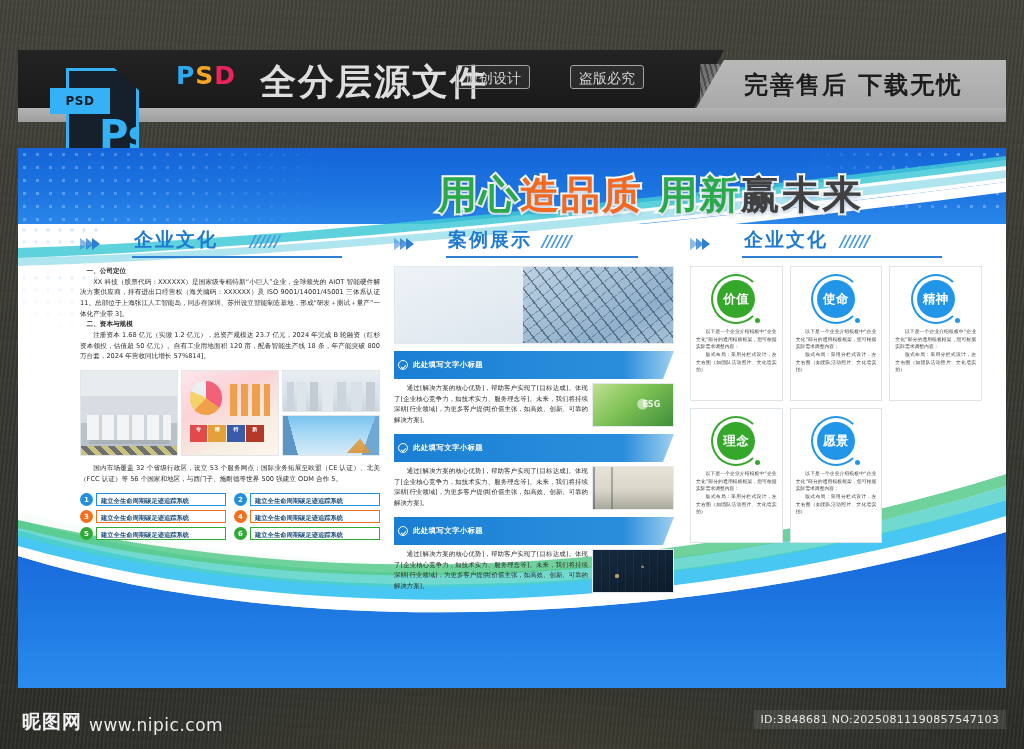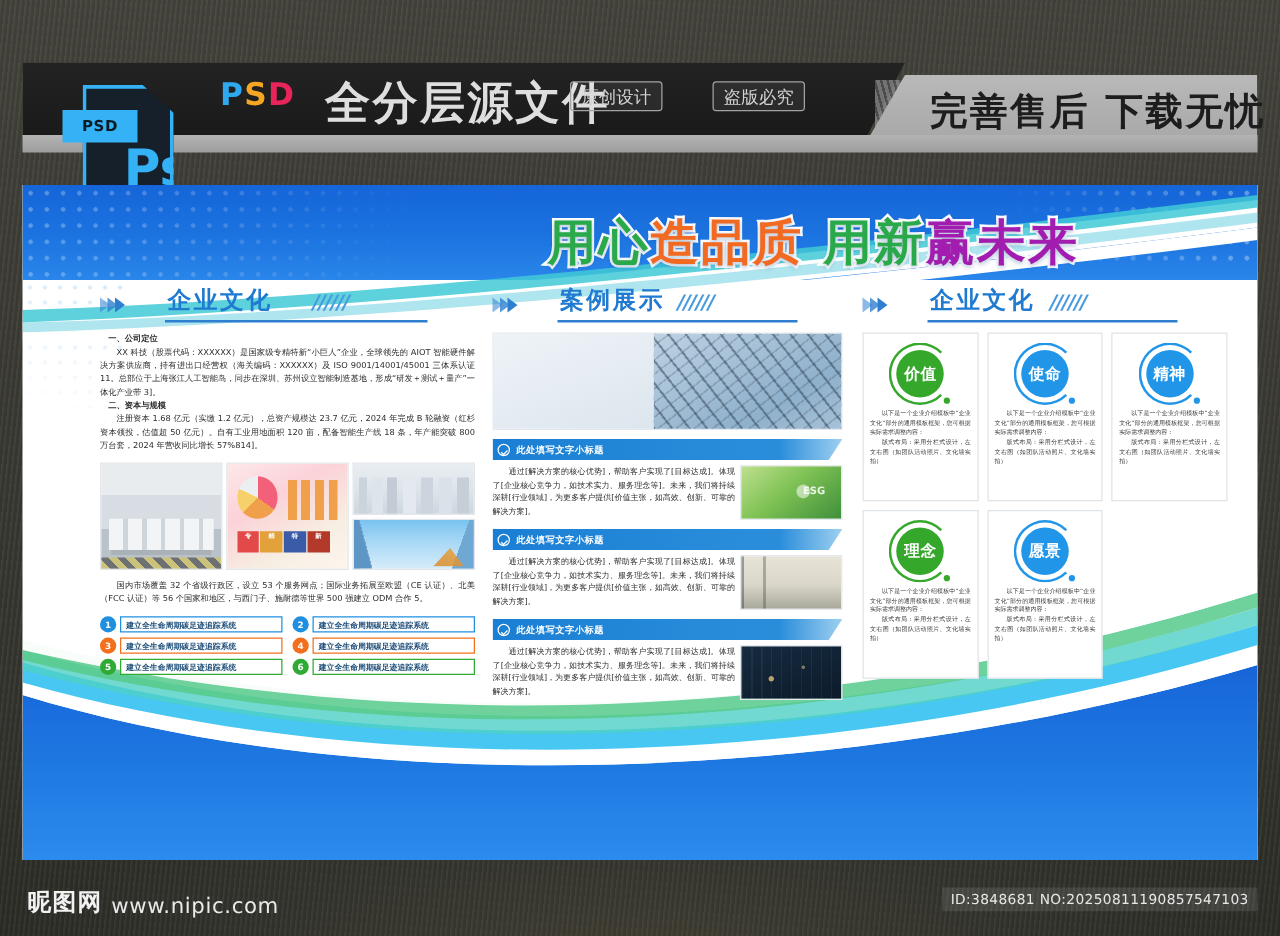--- a/index.html
+++ b/index.html
@@ -46,21 +46,21 @@
     position:absolute; left:260px; top:8px; font-size:36px; font-weight:bold;
     color:#dedede; letter-spacing:2px;
   }
   .tag{
     position:absolute; top:15px; height:24px; line-height:24px;
     padding:0 8px; border:1px solid #a3a3a3; border-radius:3px;
     color:#d2d2d2; font-size:14px; background:rgba(255,255,255,.06);
   }
   #tag-1{left:456px}#tag-2{left:570px}
   .grey-text{
-    position:absolute; left:744px; top:19px; font-size:30px; font-weight:bold;
+    position:absolute; left:744px; top:19px; font-size:24px; font-weight:bold;
     color:#1d1d1d; letter-spacing:2px;
   }
   .hatch{
     position:absolute; left:700px; top:14px; width:46px; height:44px;
     background:repeating-linear-gradient(75deg,#5a5a5a 0 2px,#8e8e8e 2px 5px);
     opacity:.75;
   }
   
   #psd-icon{ position:absolute; left:50px; top:18px; width:90px; height:102px; }
   .file-body{
@@ -114,21 +114,21 @@
     font-size:39px; font-weight:bold; letter-spacing:2px; white-space:nowrap;
     line-height:58px; z-index:6;
   }
   #headline span{
     -webkit-text-stroke:4px #ffffff;
     paint-order:stroke fill;
     text-shadow:0 2px 4px rgba(0,60,130,.32);
   }
   .h-green{ color:#2aa94a; }
   .h-orange{ color:#f26a21; }
-  .h-blue{ color:#a21caf; }
+  .h-blue{ color:#404040; }
 
   
   .col{ position:absolute; top:80px; z-index:5; }
   #col-left{ left:62px; width:300px; }
   #col-mid{ left:376px;  width:280px; }
   #col-right{ left:672px; width:292px; }
 
   .sec-head{ position:relative; height:30px; margin-bottom:8px; }
   .arrows{ position:absolute; left:0; top:7px; }
   .arrows span{
@@ -238,21 +238,21 @@
   .hero-a{ width:46%; background:linear-gradient(160deg,#eef3f7,#dde6ee); }
   .hero-b{
     flex:1;
     background:
       repeating-linear-gradient(52deg, rgba(40,60,80,.55) 0 1.5px, transparent 1.5px 11px),
       repeating-linear-gradient(-38deg, rgba(40,60,80,.30) 0 1px, transparent 1px 9px),
       linear-gradient(150deg,#bed2e3,#8fb0cb 70%,#a7c2d8);
   }
   .blk{ margin-top:7px; }
   .blk-bar{
-    position:relative; height:17px;
+    position:relative; height:28px;
     background:linear-gradient(90deg,#1a7fd4 0%,#2a8ddb 72%,#2a8ddb 82%, #9fd0f0 100%);
     clip-path:polygon(0 0, 100% 0, calc(100% - 11px) 100%, 0 100%);
     display:flex; align-items:center;
   }
   .blk-bar .chk{
     width:10px;height:10px;border-radius:50%;border:1.3px solid #fff;
     margin:0 5px 0 4px; position:relative; flex:none;
   }
   .blk-bar .chk:after{
     content:"";position:absolute;left:2px;top:4px;width:4px;height:2px;

